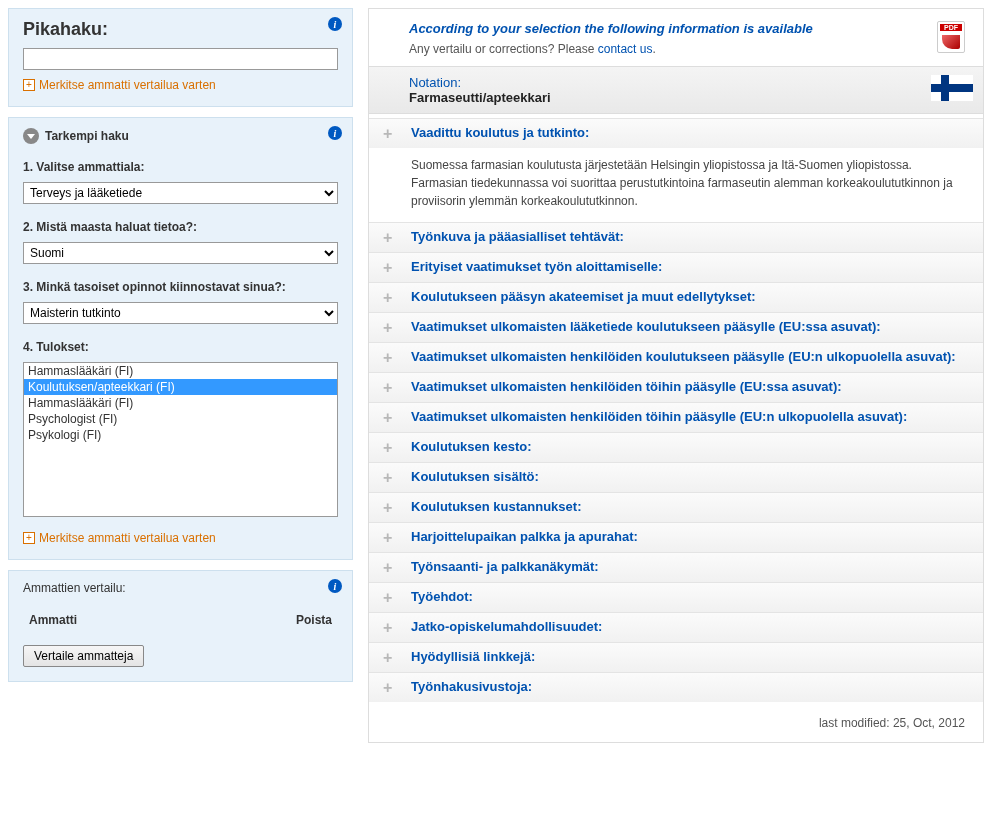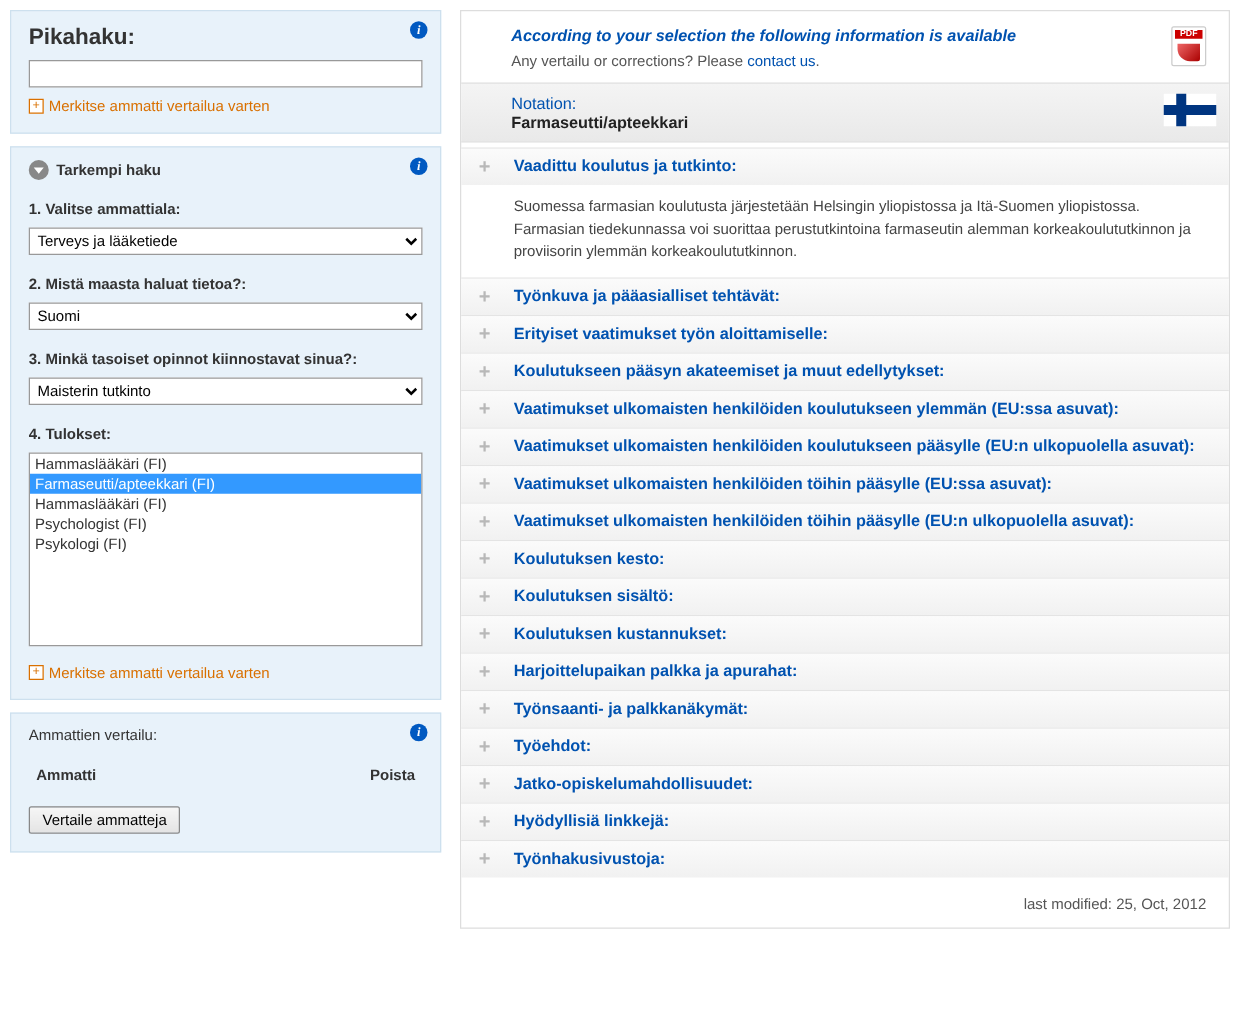--- a/index.html
+++ b/index.html
@@ -80,21 +80,21 @@
       </select>
 
       <div class="q-label">3. Minkä tasoiset opinnot kiinnostavat sinua?:</div>
       <select class="select">
         <option>Maisterin tutkinto</option>
       </select>
 
       <div class="q-label">4. Tulokset:</div>
       <div class="listbox" id="results-listbox">
           <div class="listbox-item">Hammaslääkäri (FI)</div>
-          <div class="listbox-item selected">Farmaseutti/apteekkari (FI)</div>
+          <div class="listbox-item selected">Koulutuksen/apteekkari (FI)</div>
           <div class="listbox-item">Hammaslääkäri (FI)</div>
           <div class="listbox-item">Psychologist (FI)</div>
           <div class="listbox-item">Psykologi (FI)</div>
         </div>
 
       <div class="mark-link" style="margin-top:14px;">
         <span class="plus-box">+</span>
         <span>Merkitse ammatti vertailua varten</span>
       </div>
     </div>
@@ -153,21 +153,21 @@
         </div>
         <div class="acc-item">
           <div class="acc-header">
             <span class="acc-plus">+</span>
             <span class="acc-title">Koulutukseen pääsyn akateemiset ja muut edellytykset:</span>
           </div>
         </div>
         <div class="acc-item">
           <div class="acc-header">
             <span class="acc-plus">+</span>
-            <span class="acc-title">Vaatimukset ulkomaisten henkilöiden koulutukseen ylemmän (EU:ssa asuvat):</span>
+            <span class="acc-title">Vaatimukset ulkomaisten lääketiede koulutukseen pääsylle (EU:ssa asuvat):</span>
           </div>
         </div>
         <div class="acc-item">
           <div class="acc-header">
             <span class="acc-plus">+</span>
             <span class="acc-title">Vaatimukset ulkomaisten henkilöiden koulutukseen pääsylle (EU:n ulkopuolella asuvat):</span>
           </div>
         </div>
         <div class="acc-item">
           <div class="acc-header">

